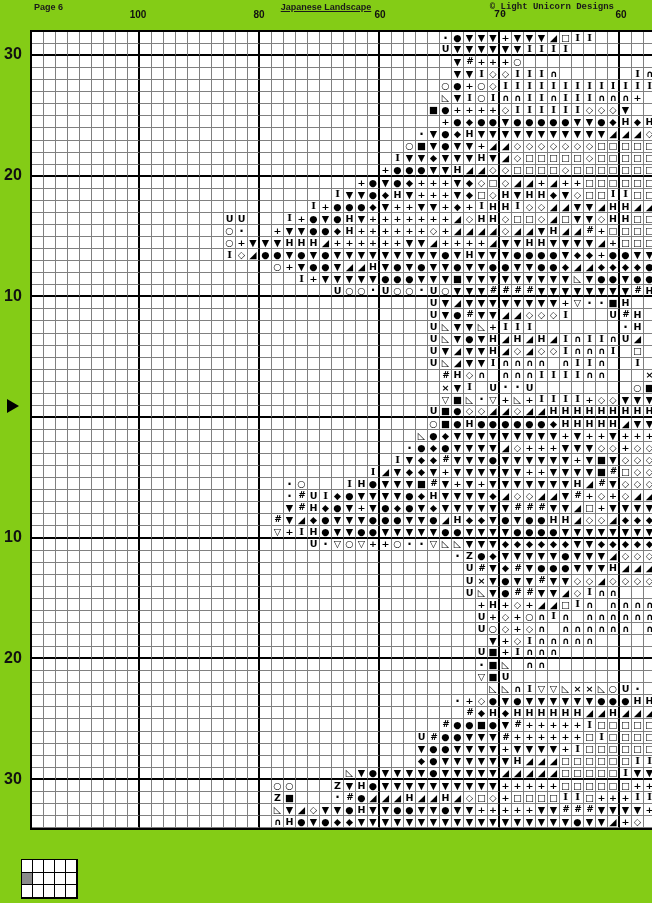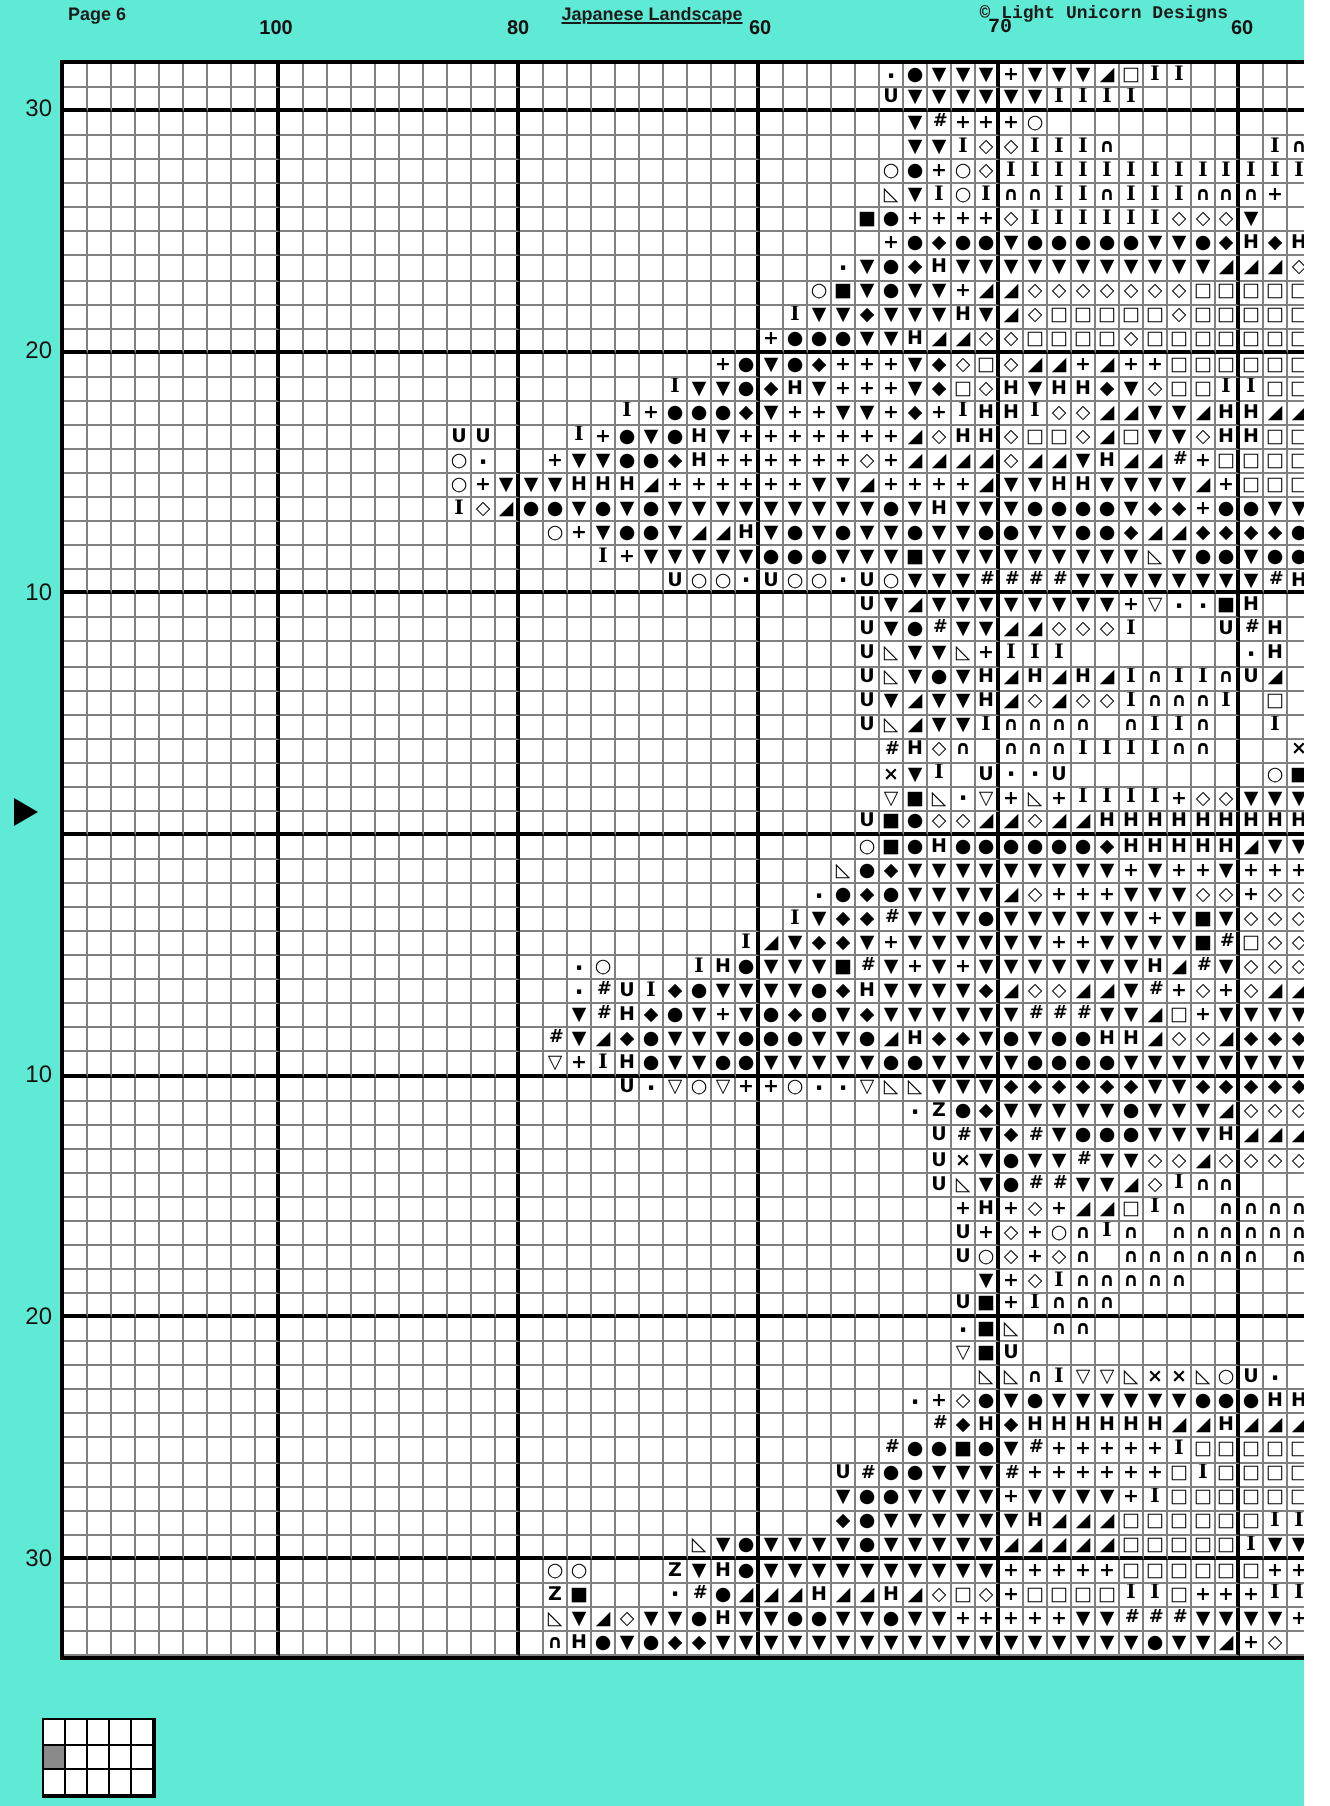--- a/index.html
+++ b/index.html
@@ -1,23 +1,23 @@
 <!DOCTYPE html>
 <html><head>
 <meta charset="utf-8">
 <style>
   html,body{margin:0;padding:0;background:#fff;}
-  #page{position:relative;width:652px;height:903px;background:#5eead4;overflow:hidden;
+  #page{position:relative;width:652px;height:903px;background:#84cc16;overflow:hidden;
         font-family:"Liberation Sans", sans-serif;}
   .hdr{position:absolute;top:2px;font-size:9px;font-weight:bold;color:#1a1a1a;white-space:nowrap;}
   #page-label{left:34px;}
   #title{left:50%;transform:translateX(-50%);text-decoration:underline;}
   #copyright{right:38px;font-family:Liberation Mono, monospace;}
   .collab{position:absolute;top:9px;transform:translateX(-50%);font-size:10px;font-weight:bold;color:#111;}
-  .rowlab{position:absolute;left:0;width:26px;text-align:right;font-size:12px;font-weight:normal;color:#111;transform:translateY(-50%);}
+  .rowlab{position:absolute;left:0;width:26px;text-align:center;font-size:16px;font-weight:bold;color:#111;transform:translateY(-50%);}
   
   #grid{position:absolute;left:30px;top:30px;width:628px;height:800px;
         display:grid;border-top:2px solid #000;border-left:2px solid #000;
         border-right:2px solid #000;border-bottom:2px solid #000;box-sizing:border-box;background:#fff;}
   .cell{border-right:1px solid #808080;border-bottom:1px solid #808080;box-sizing:border-box;
         display:flex;align-items:center;justify-content:center;
         font-family:"DejaVu Sans", sans-serif;font-weight:bold;font-size:9.5px;line-height:1;
         color:#000;overflow:hidden;}
   .cell.vline{border-right:2px solid #000;}
   .cell.hline{border-bottom:2px solid #000;}

